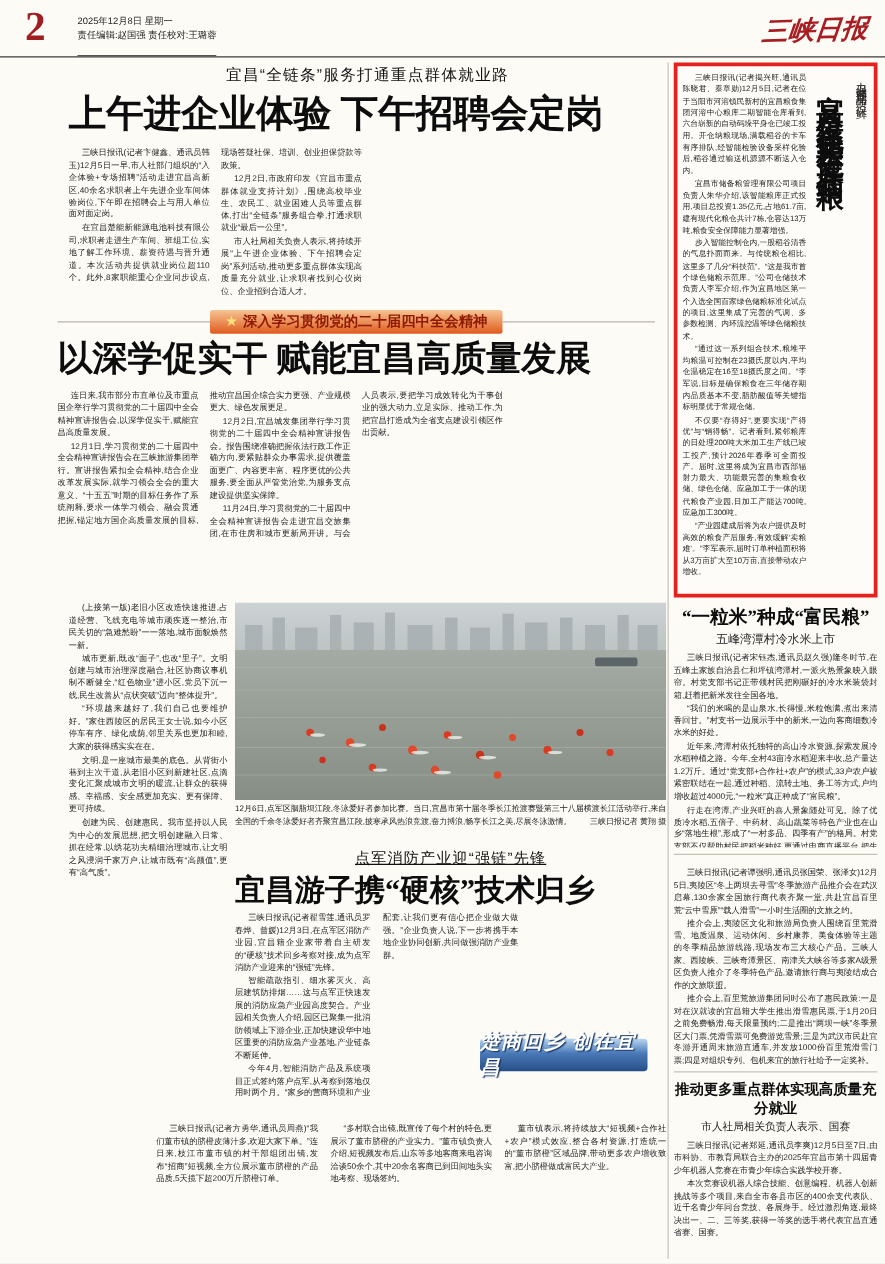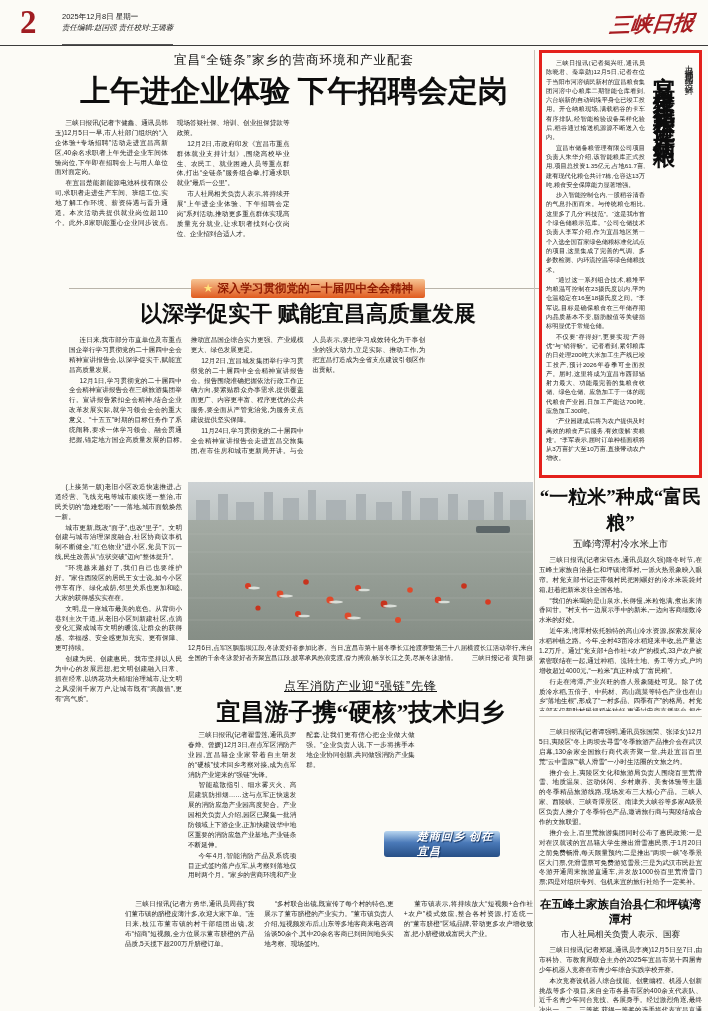--- a/index.html
+++ b/index.html
@@ -6,73 +6,73 @@
   html,body { background:#e9e7e0; }
   .page {
     position:relative; width:708px; height:1011px; margin:0 auto;
     background:#fcfbf6; overflow:hidden; color:#1a1a1a;
     font-family:"Liberation Sans","DejaVu Sans",sans-serif;
   }
   
   .header { position:absolute; left:0; top:0; width:708px; height:46px; border-bottom:1.5px solid #3c3c3c; }
   .pageno { position:absolute; left:20px; top:4px; font-size:33px; font-weight:bold; color:#a01d22; font-family:"Liberation Serif","DejaVu Serif",serif; }
   .dateblock { position:absolute; left:62px; top:11px; font-size:7.5px; line-height:1.5; color:#222; }
-  .dateblock .editors { border-bottom:0.5px solid #555; padding-bottom:10px;font-style:italic; }
+  .dateblock .editors { border-bottom:0.5px solid #555; padding-bottom:10px; }
   .sectiontitle { position:absolute; left:0; right:0; top:6px; text-align:center; font-size:30px; font-weight:bold; letter-spacing:20px; text-indent:20px; font-family:"Liberation Serif","DejaVu Serif",serif; color:#111; }
   .masthead { position:absolute; right:14px; top:10px; font-size:21px; font-weight:bold; color:#a81d22; font-family:"Liberation Serif","DejaVu Serif",serif; font-style:italic; transform:skewX(-8deg) rotate(-2deg); }
   
   .kicker { text-align:center; font-size:12.5px; color:#111; letter-spacing:1px; }
-  .headline { text-align:center; font-weight:bold; font-family:"Liberation Serif","DejaVu Serif",serif; color:#0d0d0d; }
+  .headline { text-align:left; font-weight:bold; font-family:"Liberation Serif","DejaVu Serif",serif; color:#0d0d0d; }
   .small { font-size:6.6px; line-height:1.5; text-align:justify; color:#232323; }
   .small p { text-indent:1.6em; margin-bottom:1px; }
   .cols4 { column-count:4; column-gap:9px; column-fill:auto; overflow:hidden; }
   .cols3 { column-count:3; column-gap:10px; column-fill:auto; overflow:hidden; }
   
   .topstory { position:absolute; left:55px; top:52px; width:478px; height:194px; }
   .topstory .headline { font-size:30px; margin:2px 0 6px; }
   .topstory .body { height:128px; }
   
-  .plenary { position:absolute; left:69px; top:248px; width:478px; height:232px;margin-top:31px; }
+  .plenary { position:absolute; left:46px; top:248px; width:478px; height:232px; }
   .bannerrow { display:flex; align-items:center; height:18px; }
   .bannerrow .rule { flex:1; height:1px; background:#b9b4aa; }
   .banner { padding:2px 12px; background:linear-gradient(180deg,#f6c493,#e05a1e); color:#8f1a00; font-weight:bold; font-size:11.5px; border-radius:2px; white-space:nowrap; }
   .banner .star { color:#ffe27a; margin-right:4px; }
   .plenary .kicker { font-size:11.5px; margin-top:4px; }
-  .plenary .headline { font-size:22px; margin:2px 0 6px; }
+  .plenary .headline { font-size:28px; margin:2px 0 6px; }
   .plenary .body { height:126px; }
   
   .leftcol { position:absolute; left:55px; top:482px; width:127px; height:525px; overflow:hidden; }
   
   .photo { position:absolute; left:188px; top:482px; width:345px; height:158px; }
   .photo svg { display:block; }
   .caption { position:absolute; left:188px; top:643px; width:345px; font-size:6.4px; line-height:1.5; text-align:justify; color:#222; }
   .caption .credit { float:right; }
   
   .hometown { position:absolute; left:188px; top:678px; width:345px; height:218px; }
   .hometown .kicker { font-size:12px;text-decoration:underline; }
   .hometown .headline { font-size:24px; margin:1px 0 2px; }
   .hometown .body { height:152px; }
-  .bluelogo { position:absolute; left:196px; top:153px; width:116px; height:26px;
+  .bluelogo { position:absolute; left:196px; top:153px; width:134px; height:26px;
     background:linear-gradient(180deg,#b9d6f0 0%,#4a79b8 45%,#274f86 100%);
     border-radius:3px; display:flex; align-items:center; justify-content:center;
-    color:#fff; font-weight:bold; font-size:11px; font-style:italic; text-shadow:1px 1px 1px #12305e; letter-spacing:1px;padding-left:33px; }
+    color:#fff; font-weight:bold; font-size:16px; font-style:italic; text-shadow:1px 1px 1px #12305e; letter-spacing:1px; }
   
   .orange { position:absolute; left:125px; top:899px; width:408px; height:109px; }
   .orange .kicker { font-size:11px; }
   .orange .headline { font-size:24px; margin:1px 0 5px; }
   .orange .body { height:58px; }
   
   .railsep { position:absolute; left:534px; top:50px; width:1px; height:957px; background:#c9c4b9; }
   .rail { position:absolute; left:539px; top:50px; width:163px; height:957px; }
   .grainbox { position:relative; width:163px; height:428px; border:3px solid #e4211c; background:#fdfcf8; padding:5px 4px; display:flex; }
   .grainbox .gbody { flex:1; overflow:hidden; font-size:6.2px; }
   .vheadline { writing-mode:vertical-rl; font-family:"Liberation Serif","DejaVu Serif",serif; font-weight:bold; font-size:22px; letter-spacing:5px; color:#0d0d0d; margin-left:4px; }
   .vkicker { writing-mode:vertical-rl; font-size:9px; letter-spacing:2px; color:#222; margin-left:3px; }
   .railstory { padding-top:6px; }
-  .railstory .title { text-align:center; font-weight:bold; font-family:"Liberation Serif","DejaVu Serif",serif; font-size:19px; color:#0d0d0d; }
+  .railstory .title { text-align:center; font-weight:bold; font-family:"Liberation Serif","DejaVu Serif",serif; font-size:15px; color:#0d0d0d; }
   .railstory .subtitle { text-align:center; font-size:9.5px; margin:2px 0 4px; color:#222; }
   .railstory .body { overflow:hidden; }
   .rice .body { height:156px; }
   .tour .title { font-size:14px; letter-spacing:0; }
   .tour .body { height:158px; margin-top:4px; }
   .robot .title { font-size:11.5px; }
   .robot .subtitle { font-size:8.5px; }
   .robot .body { height:98px; }
   .hsep { height:1px; background:#c9c4b9; margin:5px 0 0; }
 </style>
@@ -84,21 +84,21 @@
   <div class="header">
     <div class="pageno">2</div>
     <div class="dateblock">
       <div>2025年12月8日 星期一</div>
       <div class="editors">责任编辑:赵国强  责任校对:王璐蓉</div>
     </div>
     <div class="masthead">三峡日报</div>
   </div>
 
   <div class="topstory">
-    <div class="kicker">宜昌“全链条”家乡的营商环境和产业配套</div>
+    <div class="kicker">宜昌“全链条”服务打通重点群体就业路</div>
     <div class="headline">上午进企业体验 下午招聘会定岗</div>
     <div class="body small cols4">
       <p>三峡日报讯(记者卞健鑫、通讯员韩玉)12月5日一早,市人社部门组织的“入企体验+专场招聘”活动走进宜昌高新区,40余名求职者上午先进企业车间体验岗位,下午即在招聘会上与用人单位面对面定岗。</p>
       <p>在宜昌楚能新能源电池科技有限公司,求职者走进生产车间、班组工位,实地了解工作环境、薪资待遇与晋升通道。本次活动共提供就业岗位超110个。此外,8家职能重心企业同步设点,现场答疑社保、培训、创业担保贷款等政策。</p>
       <p>12月2日,市政府印发《宜昌市重点群体就业支持计划》,围绕高校毕业生、农民工、就业困难人员等重点群体,打出“全链条”服务组合拳,打通求职就业“最后一公里”。</p>
       <p>市人社局相关负责人表示,将持续开展“上午进企业体验、下午招聘会定岗”系列活动,推动更多重点群体实现高质量充分就业,让求职者找到心仪岗位、企业招到合适人才。</p>
     </div>
   </div>
 
   <div class="plenary">
@@ -250,21 +250,21 @@
       <div class="body small">
         <p>三峡日报讯(记者谭强明,通讯员张国荣、张泽女)12月5日,夷陵区“冬上两坝去寻雪”冬季旅游产品推介会在武汉启幕,130余家全国旅行商代表齐聚一堂,共赴宜昌百里荒“云中雪原”“载人滑雪”一小时生活圈的文旅之约。</p>
         <p>推介会上,夷陵区文化和旅游局负责人围绕百里荒滑雪、地质温泉、运动休闲、乡村康养、美食体验等主题的冬季精品旅游线路,现场发布三大核心产品。三峡人家、西陵峡、三峡奇潭景区、南津关大峡谷等多家A级景区负责人推介了冬季特色产品,邀请旅行商与夷陵结成合作的文旅联盟。</p>
         <p>推介会上,百里荒旅游集团同时公布了惠民政策:一是对在汉就读的宜昌籍大学生推出滑雪惠民票,于1月20日之前免费畅滑,每天限量预约;二是推出“两坝一峡”冬季景区大门票,凭滑雪票可免费游览雪景;三是为武汉市民赴宜冬游开通周末旅游直通车,并发放1000份百里荒滑雪门票;四是对组织专列、包机来宜的旅行社给予一定奖补。</p>
       </div>
     </div>
 
     <div class="hsep"></div>
 
     <div class="railstory robot">
-      <div class="title">在五峰土家族自治县仁和坪镇湾潭村</div>
+      <div class="title">推动更多重点群体实现高质量充分就业</div>
       <div class="subtitle">市人社局相关负责人表示、国赛</div>
       <div class="body small">
         <p>三峡日报讯(记者郑延,通讯员李爽)12月5日至7日,由市科协、市教育局联合主办的2025年宜昌市第十四届青少年机器人竞赛在市青少年综合实践学校开赛。</p>
         <p>本次竞赛设机器人综合技能、创意编程、机器人创新挑战等多个项目,来自全市各县市区的400余支代表队、近千名青少年同台竞技、各展身手。经过激烈角逐,最终决出一、二、三等奖,获得一等奖的选手将代表宜昌直通省赛、国赛。</p>
 
       </div>
     </div>
 
   </div>
 

